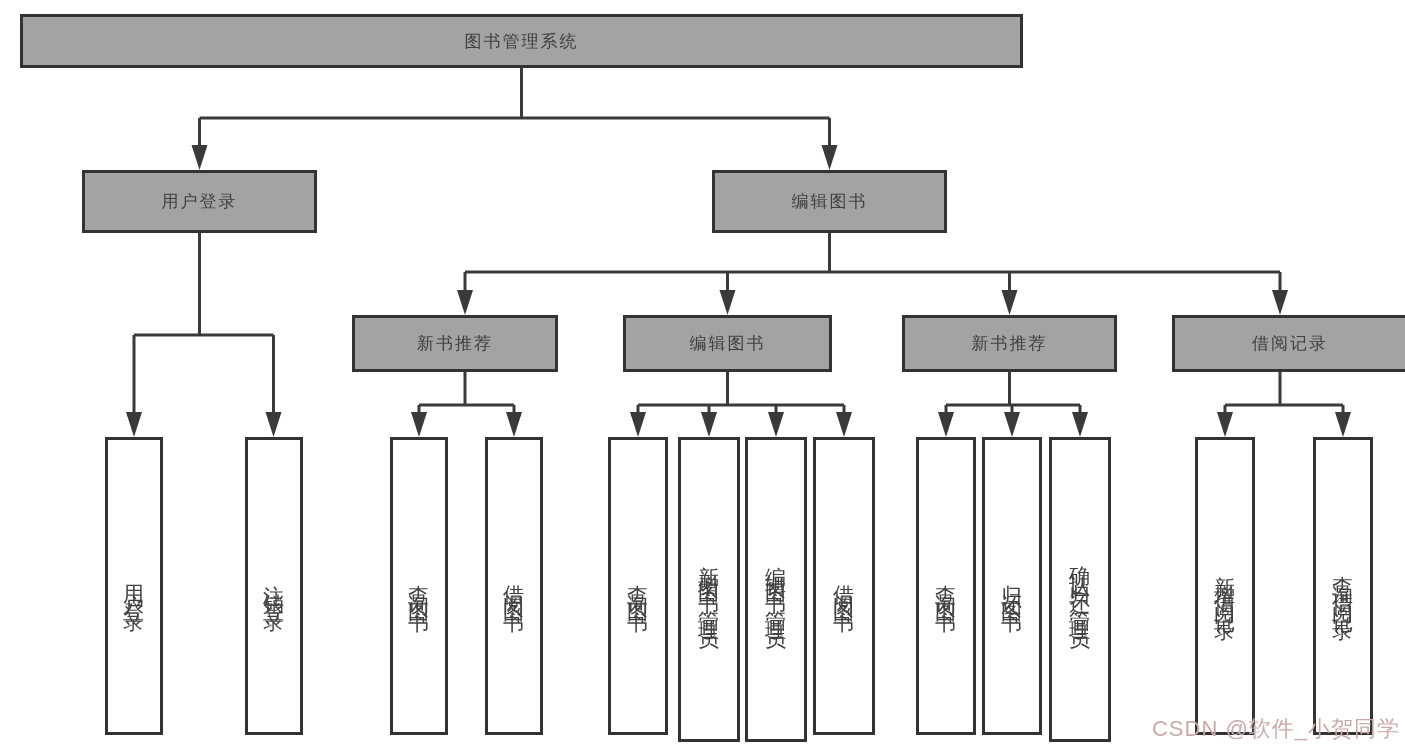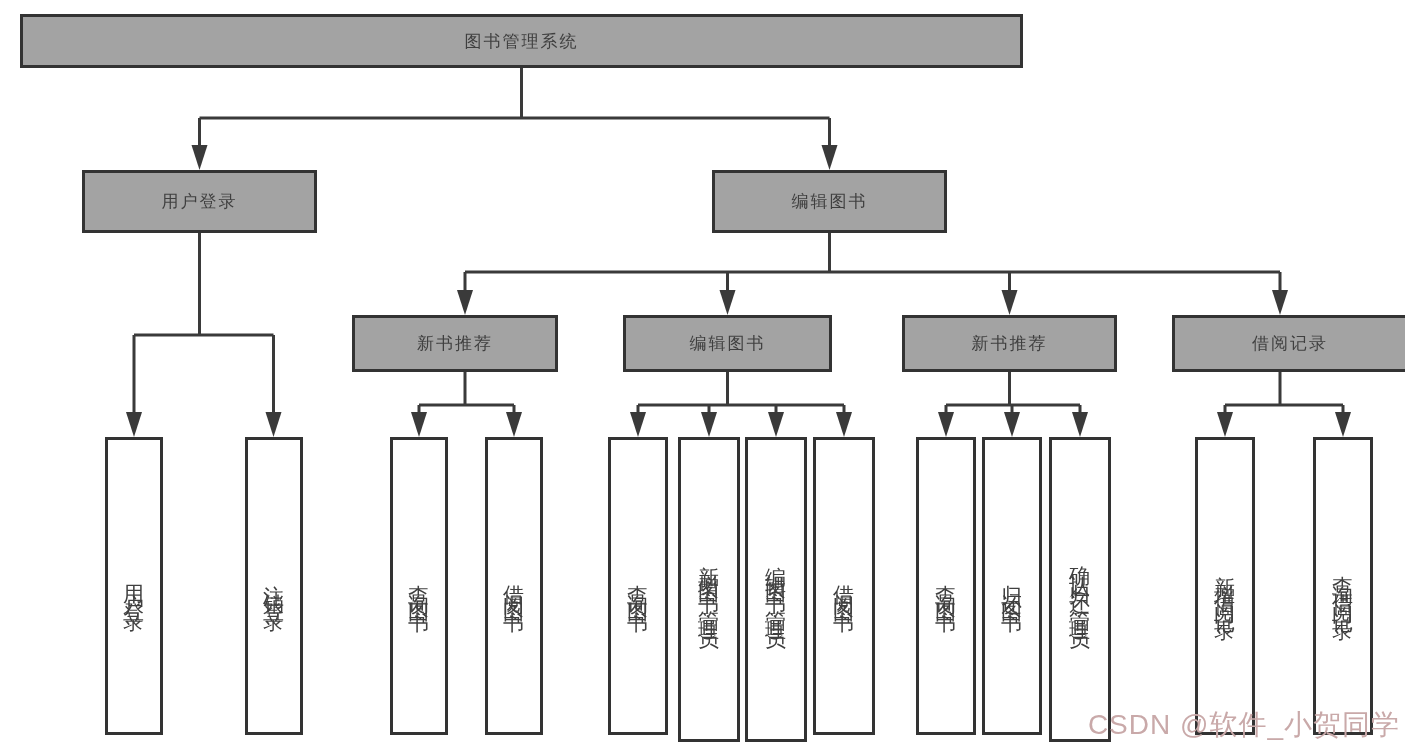--- a/index.html
+++ b/index.html
@@ -35,21 +35,21 @@
     writing-mode:vertical-rl;
     text-orientation:mixed;
     font-size:21px;
     letter-spacing:9px;
     line-height:1;
     white-space:nowrap;
   }
   .watermark{
     position:absolute;
     right:5px;bottom:3px;
-    font-size:28px;
+    font-size:22px;
     color:#c9a9a9;
     letter-spacing:1px;
     z-index:3;
     text-align:center;
   }
 </style>
 </head>
 <body>
 
 <div class="stage">

